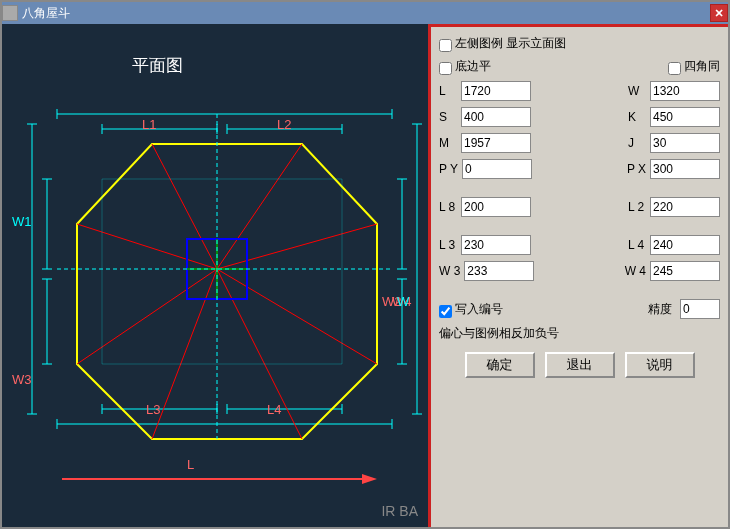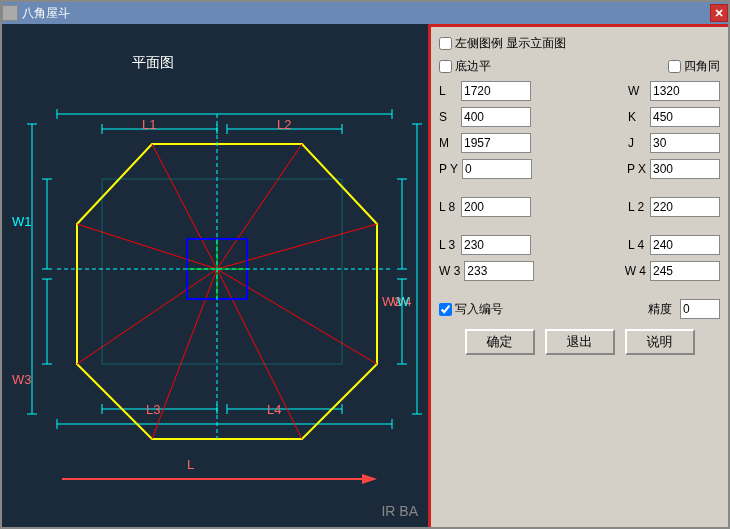--- a/index.html
+++ b/index.html
@@ -79,21 +79,21 @@
       gap: 4px;
     }
     .panel-row {
       display: flex;
       align-items: center;
       gap: 4px;
       margin-bottom: 2px;
     }
     .checkbox-label {
       display: flex;
-      align-items: center;
+      align-items: flex-end;
       gap: 3px;
       font-size: 12px;
     }
     .checkbox-label input[type=checkbox] {
       width: 13px;
       height: 13px;
     }
     .field-label {
       font-size: 12px;
       color: #000;
@@ -123,21 +123,21 @@
       display: flex;
       align-items: center;
       justify-content: center;
     }
     
     .plan-title {
       position: absolute;
       top: 30px;
       left: 130px;
       color: white;
-      font-size: 14px;
+      font-size: 17px;
       font-family: SimSun, '宋体', sans-serif;
     }
     
     .cad-label {
       position: absolute;
       color: #ff6666;
       font-size: 13px;
       font-family: SimSun, '宋体', sans-serif;
     }
     .cad-label-cyan {
@@ -361,20 +361,23 @@
       <div class="panel-row">
         <label class="checkbox-label">
           <input type="checkbox" checked="" style="">
           <span>写入编号</span>
         </label>
         <span style="flex:1"></span>
         <span class="field-label" style="min-width:28px;">精度</span>
         <input class="precision-field" type="text" value="0" style="">
       </div>
 
+      <div class="panel-row">
+        <span style="font-size:12px;">偏心与图例相反加负号</span>
+      </div>
 
       <div class="panel-row" style="justify-content:center;gap:10px;margin-top:4px;">
         <button class="action-btn">确定</button>
         <button class="action-btn">退出</button>
         <button class="action-btn">说明</button>
       </div>
     </div>
   </div>
 </div>
 

